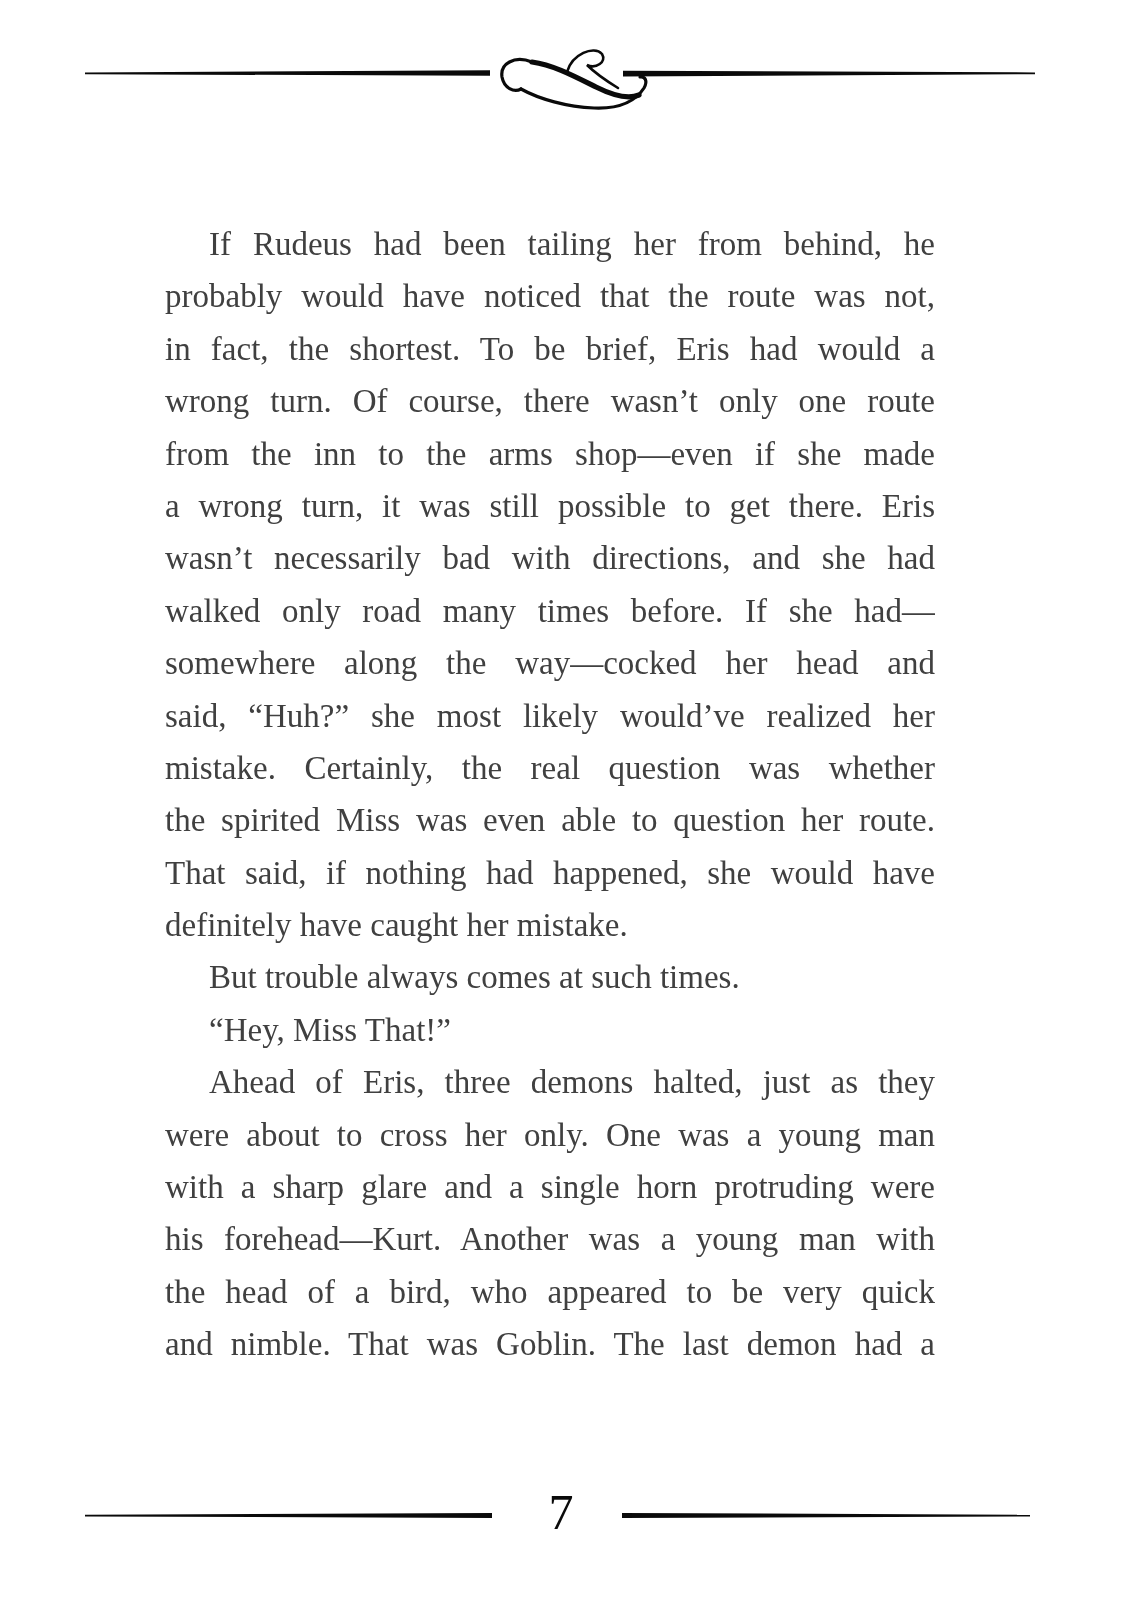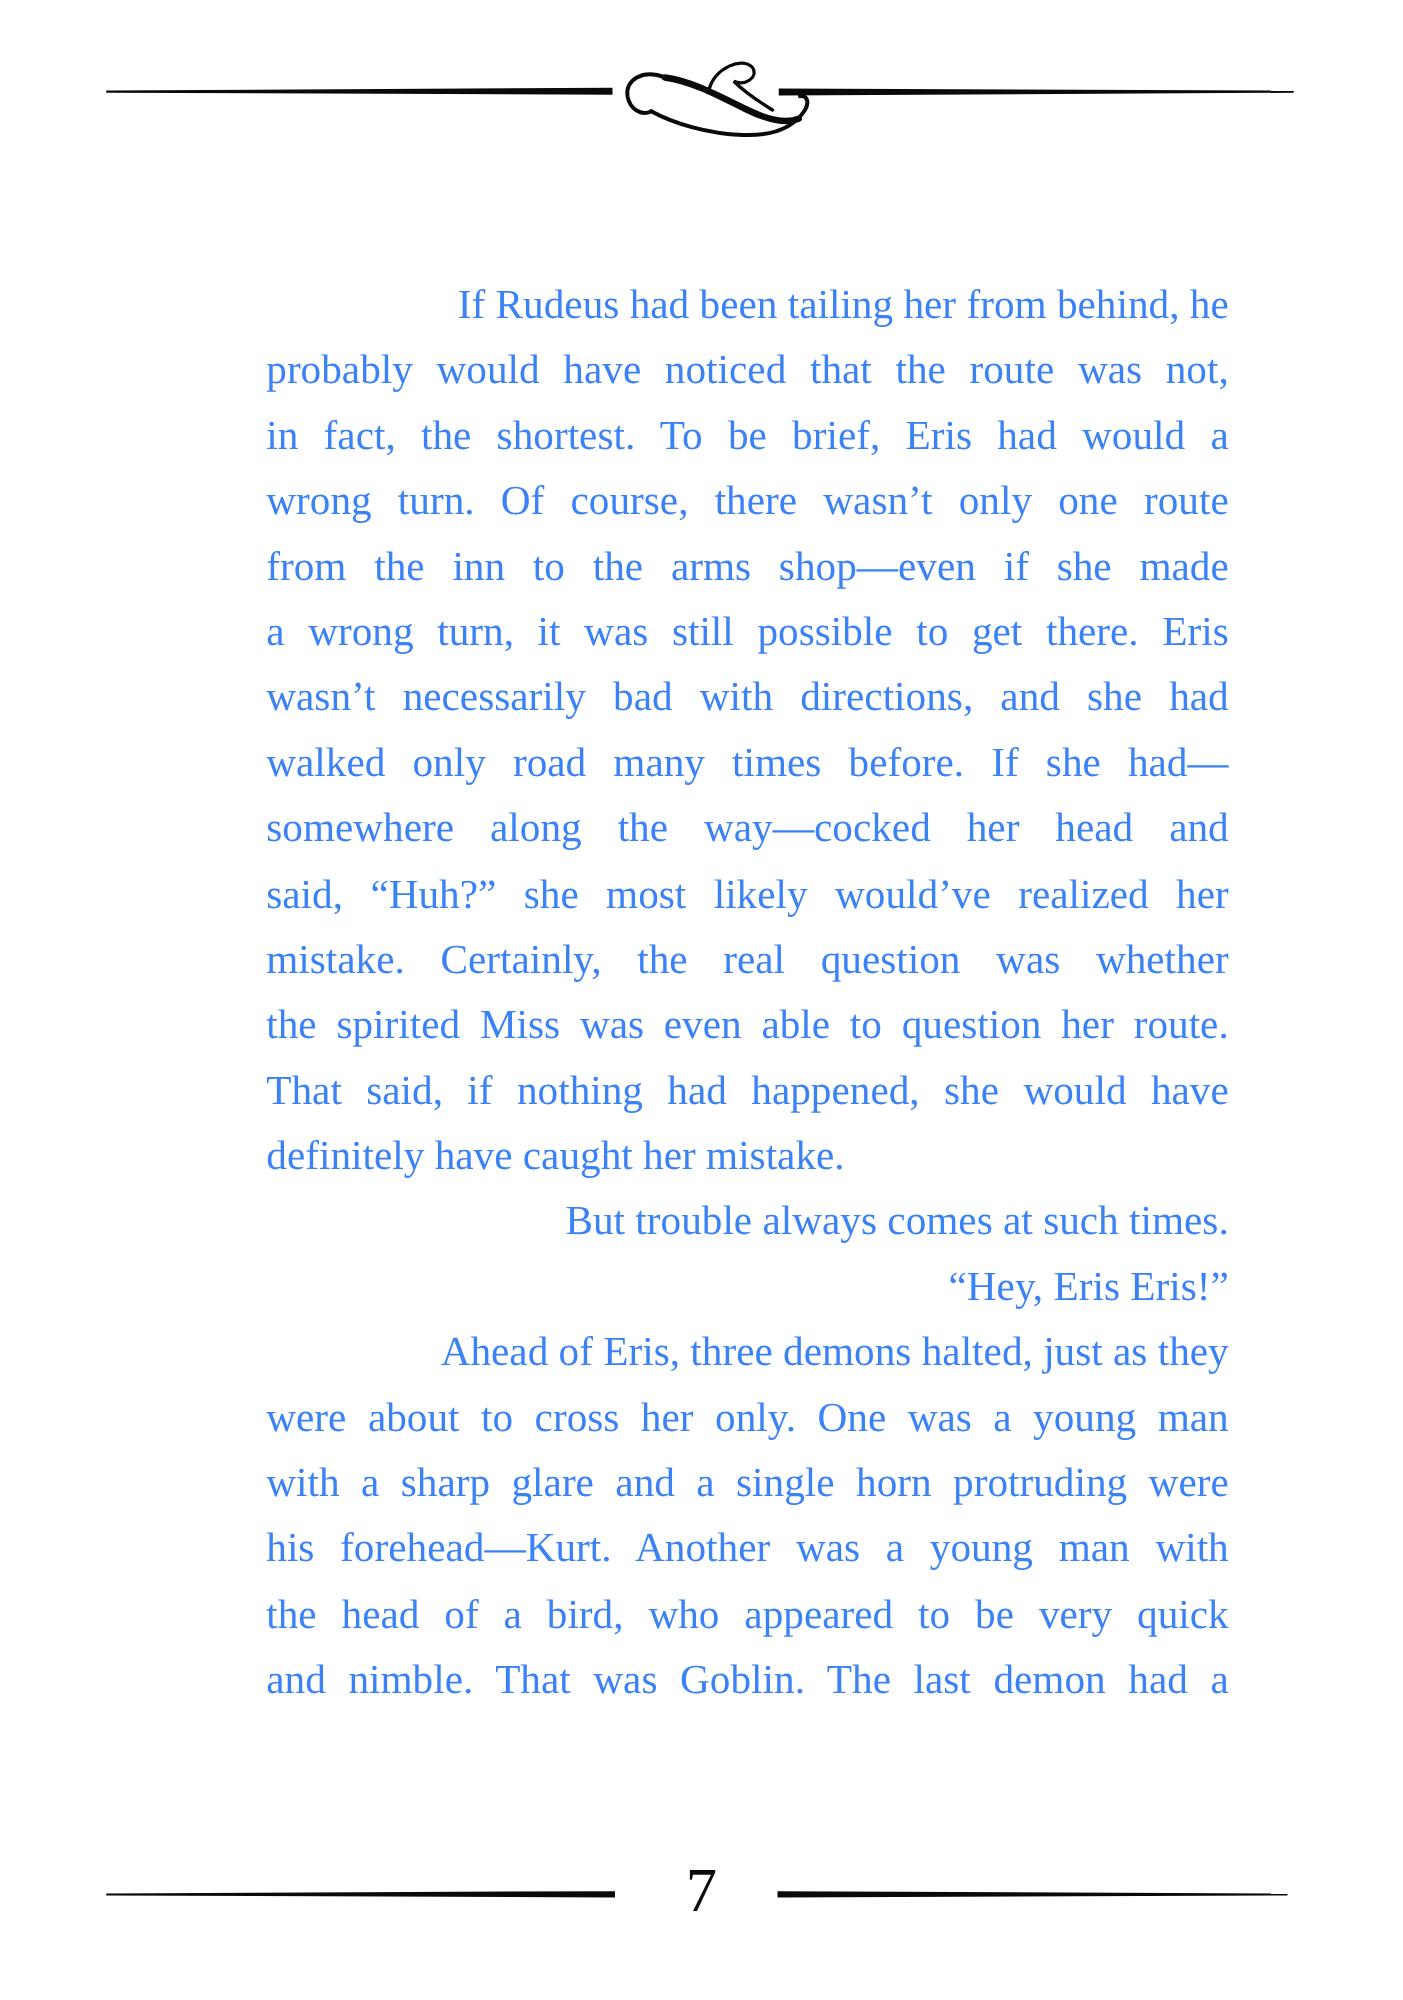--- a/index.html
+++ b/index.html
@@ -23,39 +23,37 @@
     width: 1122px;
     height: 150px;
   }
   .text-block {
     position: absolute;
     left: 165px;
     top: 218px;
     width: 770px;
     font-size: 33px;
     line-height: 52.4px;
-    color: #3b82f6;
-    margin-left: 48px;
+    color: #404040;
   }
   .line {
     height: 52.4px;
     overflow: hidden;
   }
   .jline {
     text-align: justify;
   }
   .jline::after {
     content: "";
     display: inline-block;
     width: 100%;
     height: 0;
   }
   .indent {
     text-indent: 44px;
-    text-align: right;
   }
   .footer-rule {
     position: absolute;
     left: 0;
     top: 1480px;
     width: 1122px;
     height: 70px;
   }
   .pagenum {
     position: absolute;
@@ -93,21 +91,21 @@
       <div class="line jline">a wrong turn, it was still possible to get there. Eris</div>
       <div class="line jline">wasn’t necessarily bad with directions, and she had</div>
       <div class="line jline">walked only road many times before. If she had—</div>
       <div class="line jline">somewhere along the way—cocked her head and</div>
       <div class="line jline">said, “Huh?” she most likely would’ve realized her</div>
       <div class="line jline">mistake. Certainly, the real question was whether</div>
       <div class="line jline">the spirited Miss was even able to question her route.</div>
       <div class="line jline">That said, if nothing had happened, she would have</div>
       <div class="line">definitely have caught her mistake.</div>
       <div class="line indent">But trouble always comes at such times.</div>
-      <div class="line indent">“Hey, Eris Eris!”</div>
+      <div class="line indent">“Hey, Miss That!”</div>
       <div class="line jline indent">Ahead of Eris, three demons halted, just as they</div>
       <div class="line jline">were about to cross her only. One was a young man</div>
       <div class="line jline">with a sharp glare and a single horn protruding were</div>
       <div class="line jline">his forehead—Kurt. Another was a young man with</div>
       <div class="line jline">the head of a bird, who appeared to be very quick</div>
       <div class="line jline">and nimble. That was Goblin. The last demon had a</div>
     </div>
 
   <svg class="footer-rule" viewBox="0 1480 1122 70" xmlns="http://www.w3.org/2000/svg" aria-hidden="true">
     <polygon points="85,1514.8 492,1512.9 492,1517.9 85,1516.4" fill="#0a0a0a"></polygon>

